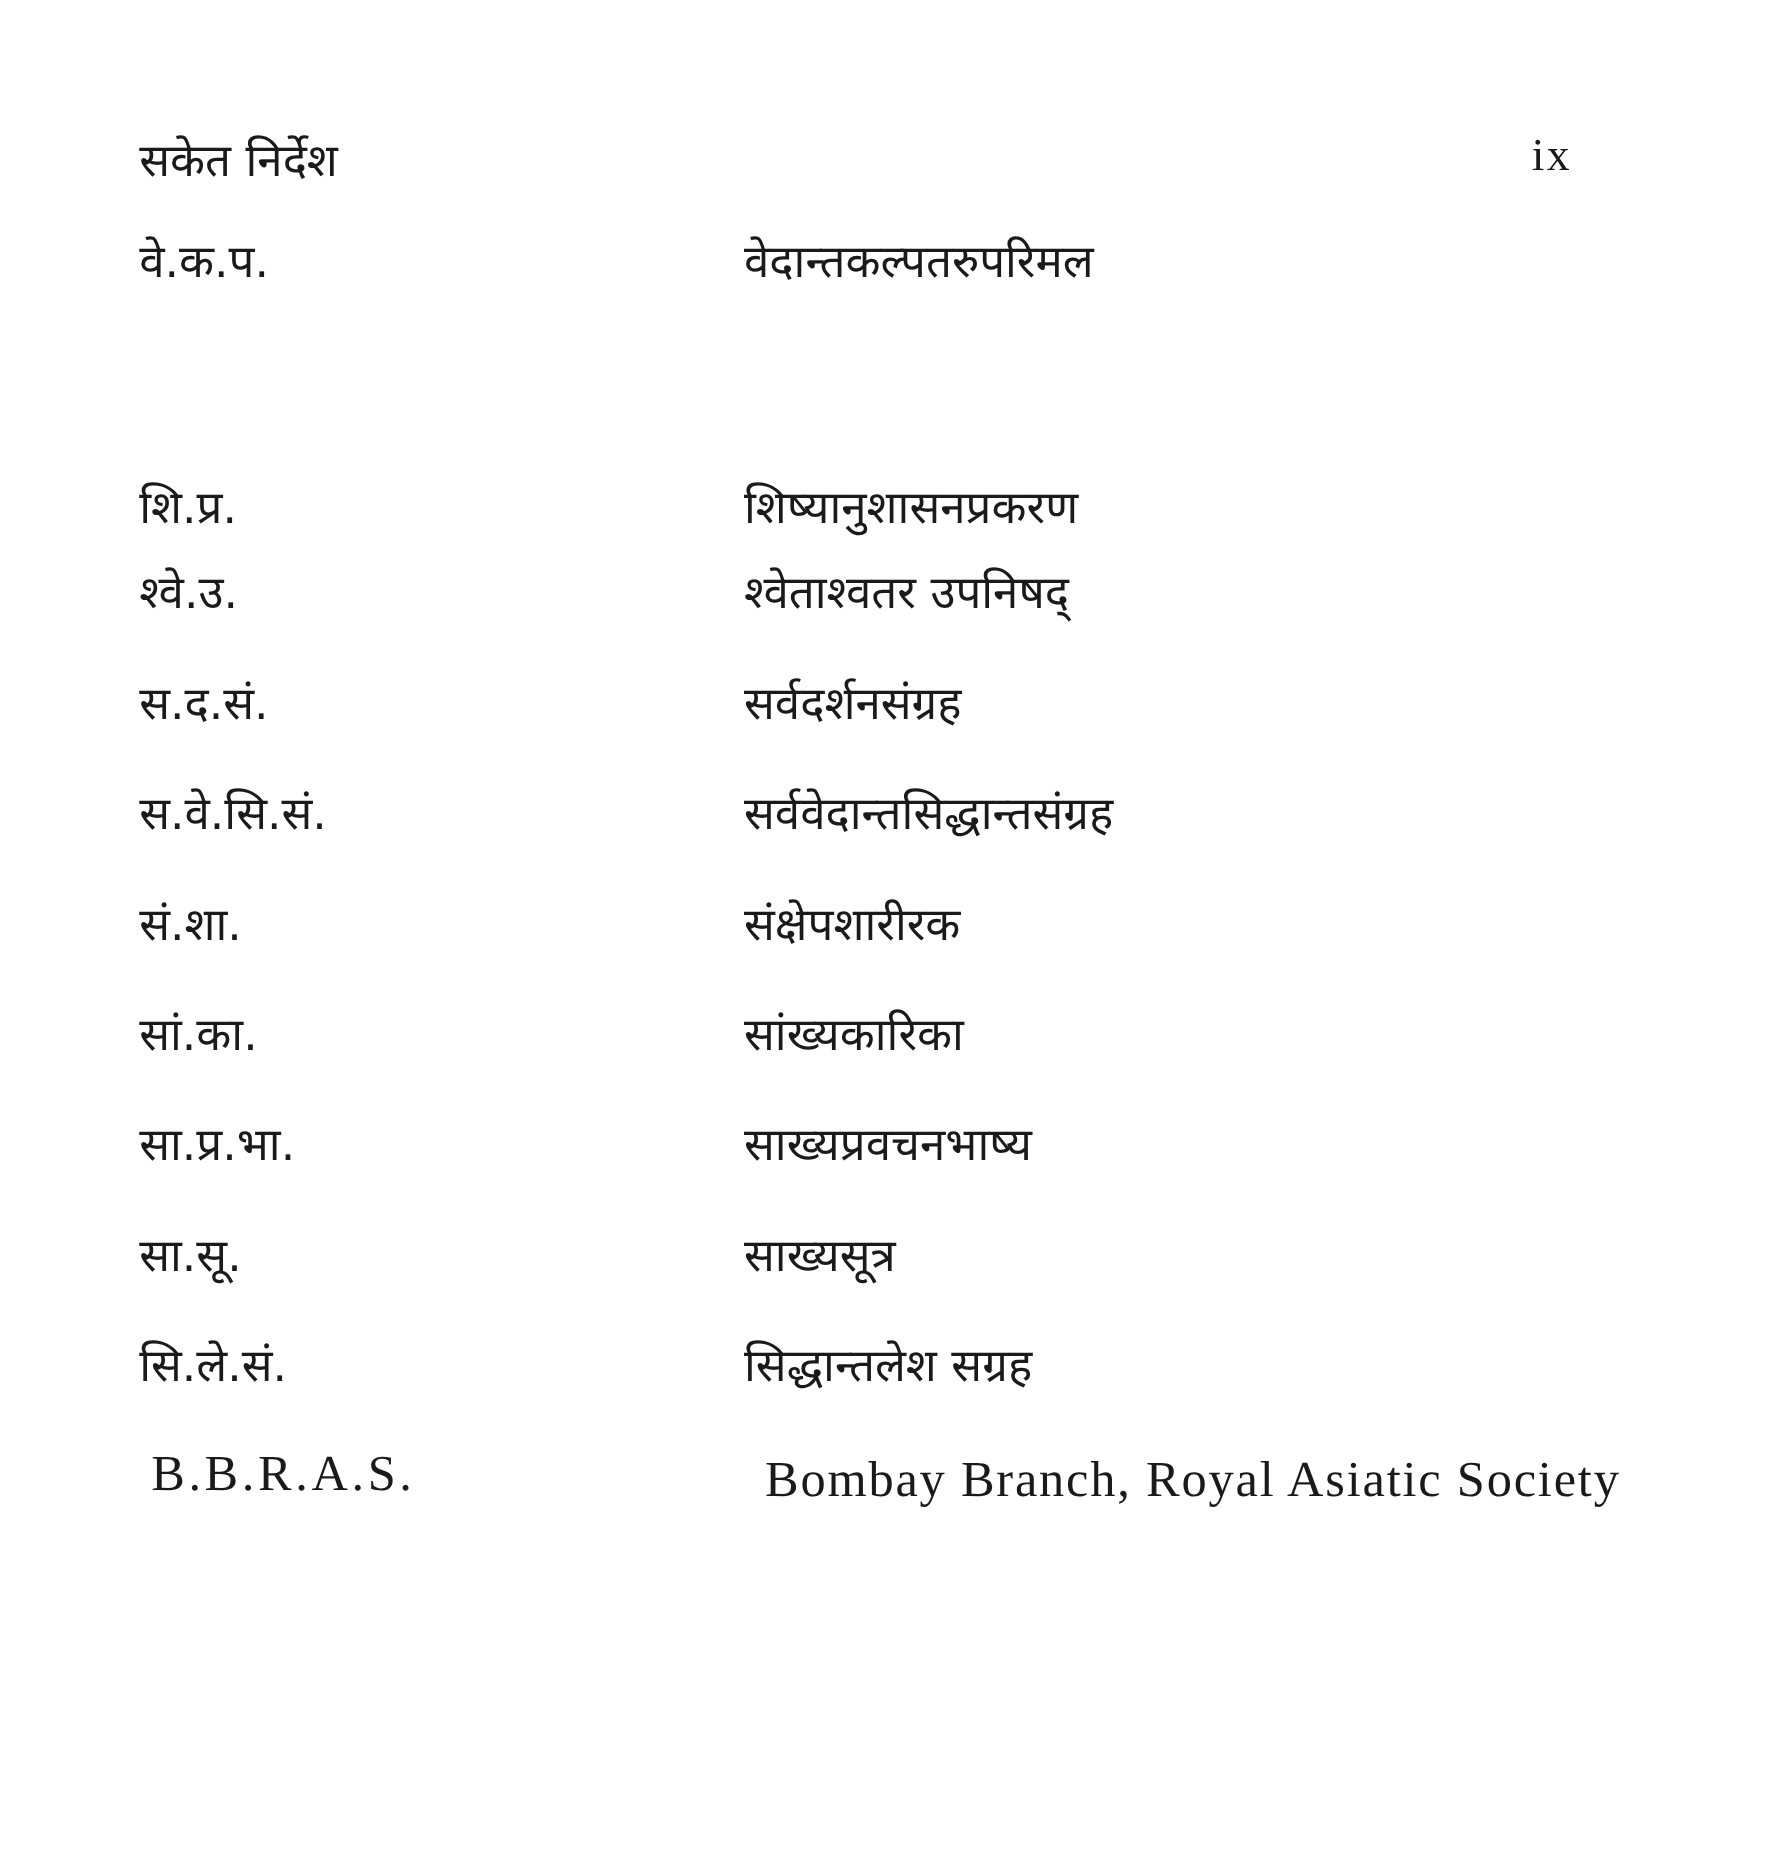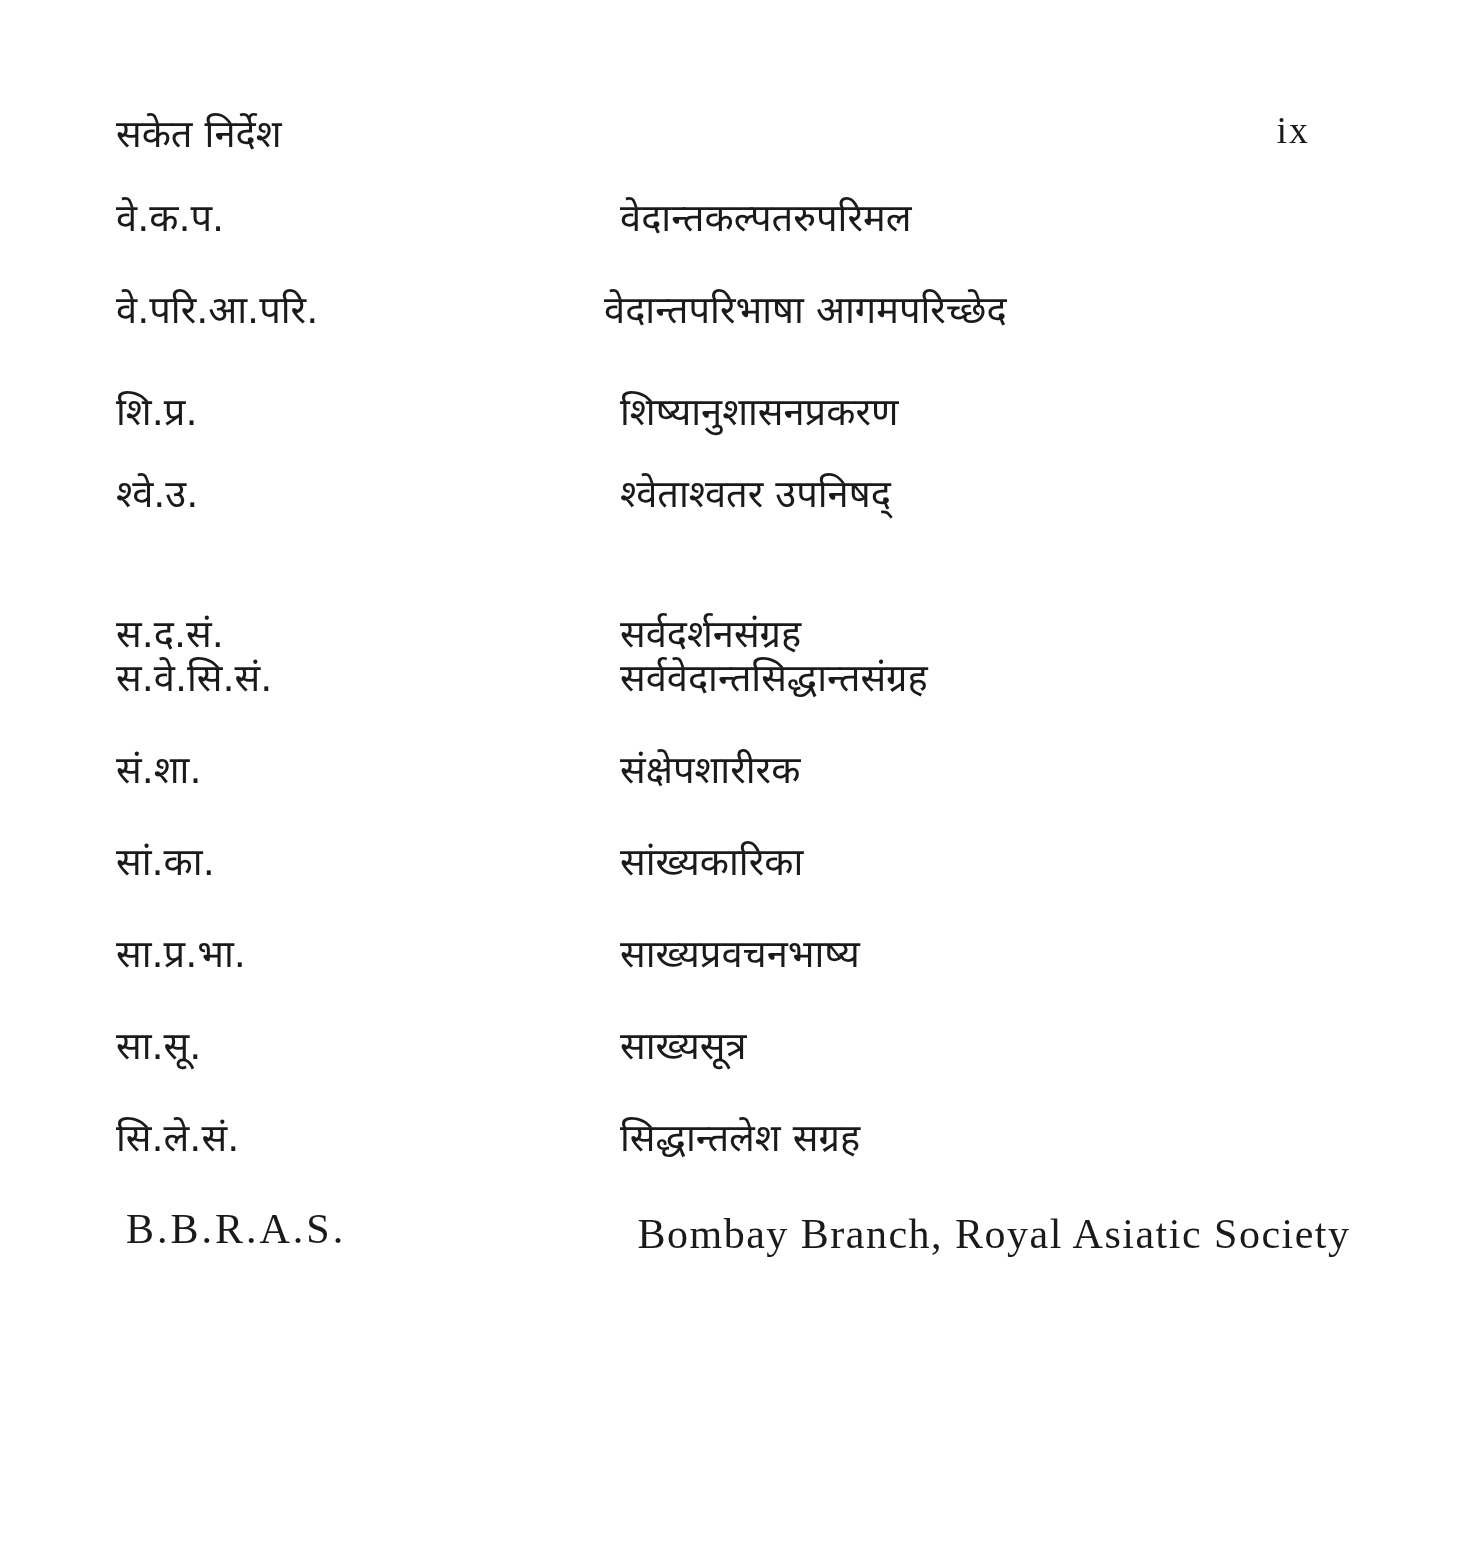--- a/index.html
+++ b/index.html
@@ -89,36 +89,32 @@
   <div class="header">
     <div class="header-title">सकेत निर्देश</div>
     <div class="page-number">ix</div>
   </div>
 
   <div class="entry" style="top:190px;">
     <span class="abbr">वे.क.प.</span>
     <span class="full">वेदान्तकल्पतरुपरिमल</span>
   </div>
 
-  <div class="entry" style="top:282px;">
-    <span class="abbr">वे.परि.आ.परि.</span>
-    <span class="full" style="left:604px;">वेदान्तपरिभाषा आगमपरिच्छेद</span>
-  </div>
 
-  <div class="entry" style="top:384px;">
+  <div class="entry" style="top:395px;">
     <span class="abbr">शि.प्र.</span>
     <span class="full">शिष्यानुशासनप्रकरण</span>
   </div>
 
   <div class="entry" style="top:466px;">
     <span class="abbr">श्वे.उ.</span>
     <span class="full">श्वेताश्वतर उपनिषद्</span>
   </div>
 
-  <div class="entry" style="top:558px;margin-top:48px;">
+  <div class="entry" style="top:558px;">
     <span class="abbr">स.द.सं.</span>
     <span class="full">सर्वदर्शनसंग्रह</span>
   </div>
 
   <div class="entry" style="top:650px;">
     <span class="abbr">स.वे.सि.सं.</span>
     <span class="full">सर्ववेदान्तसिद्धान्तसंग्रह</span>
   </div>
 
   <div class="entry" style="top:742px;padding-left:45px;">

